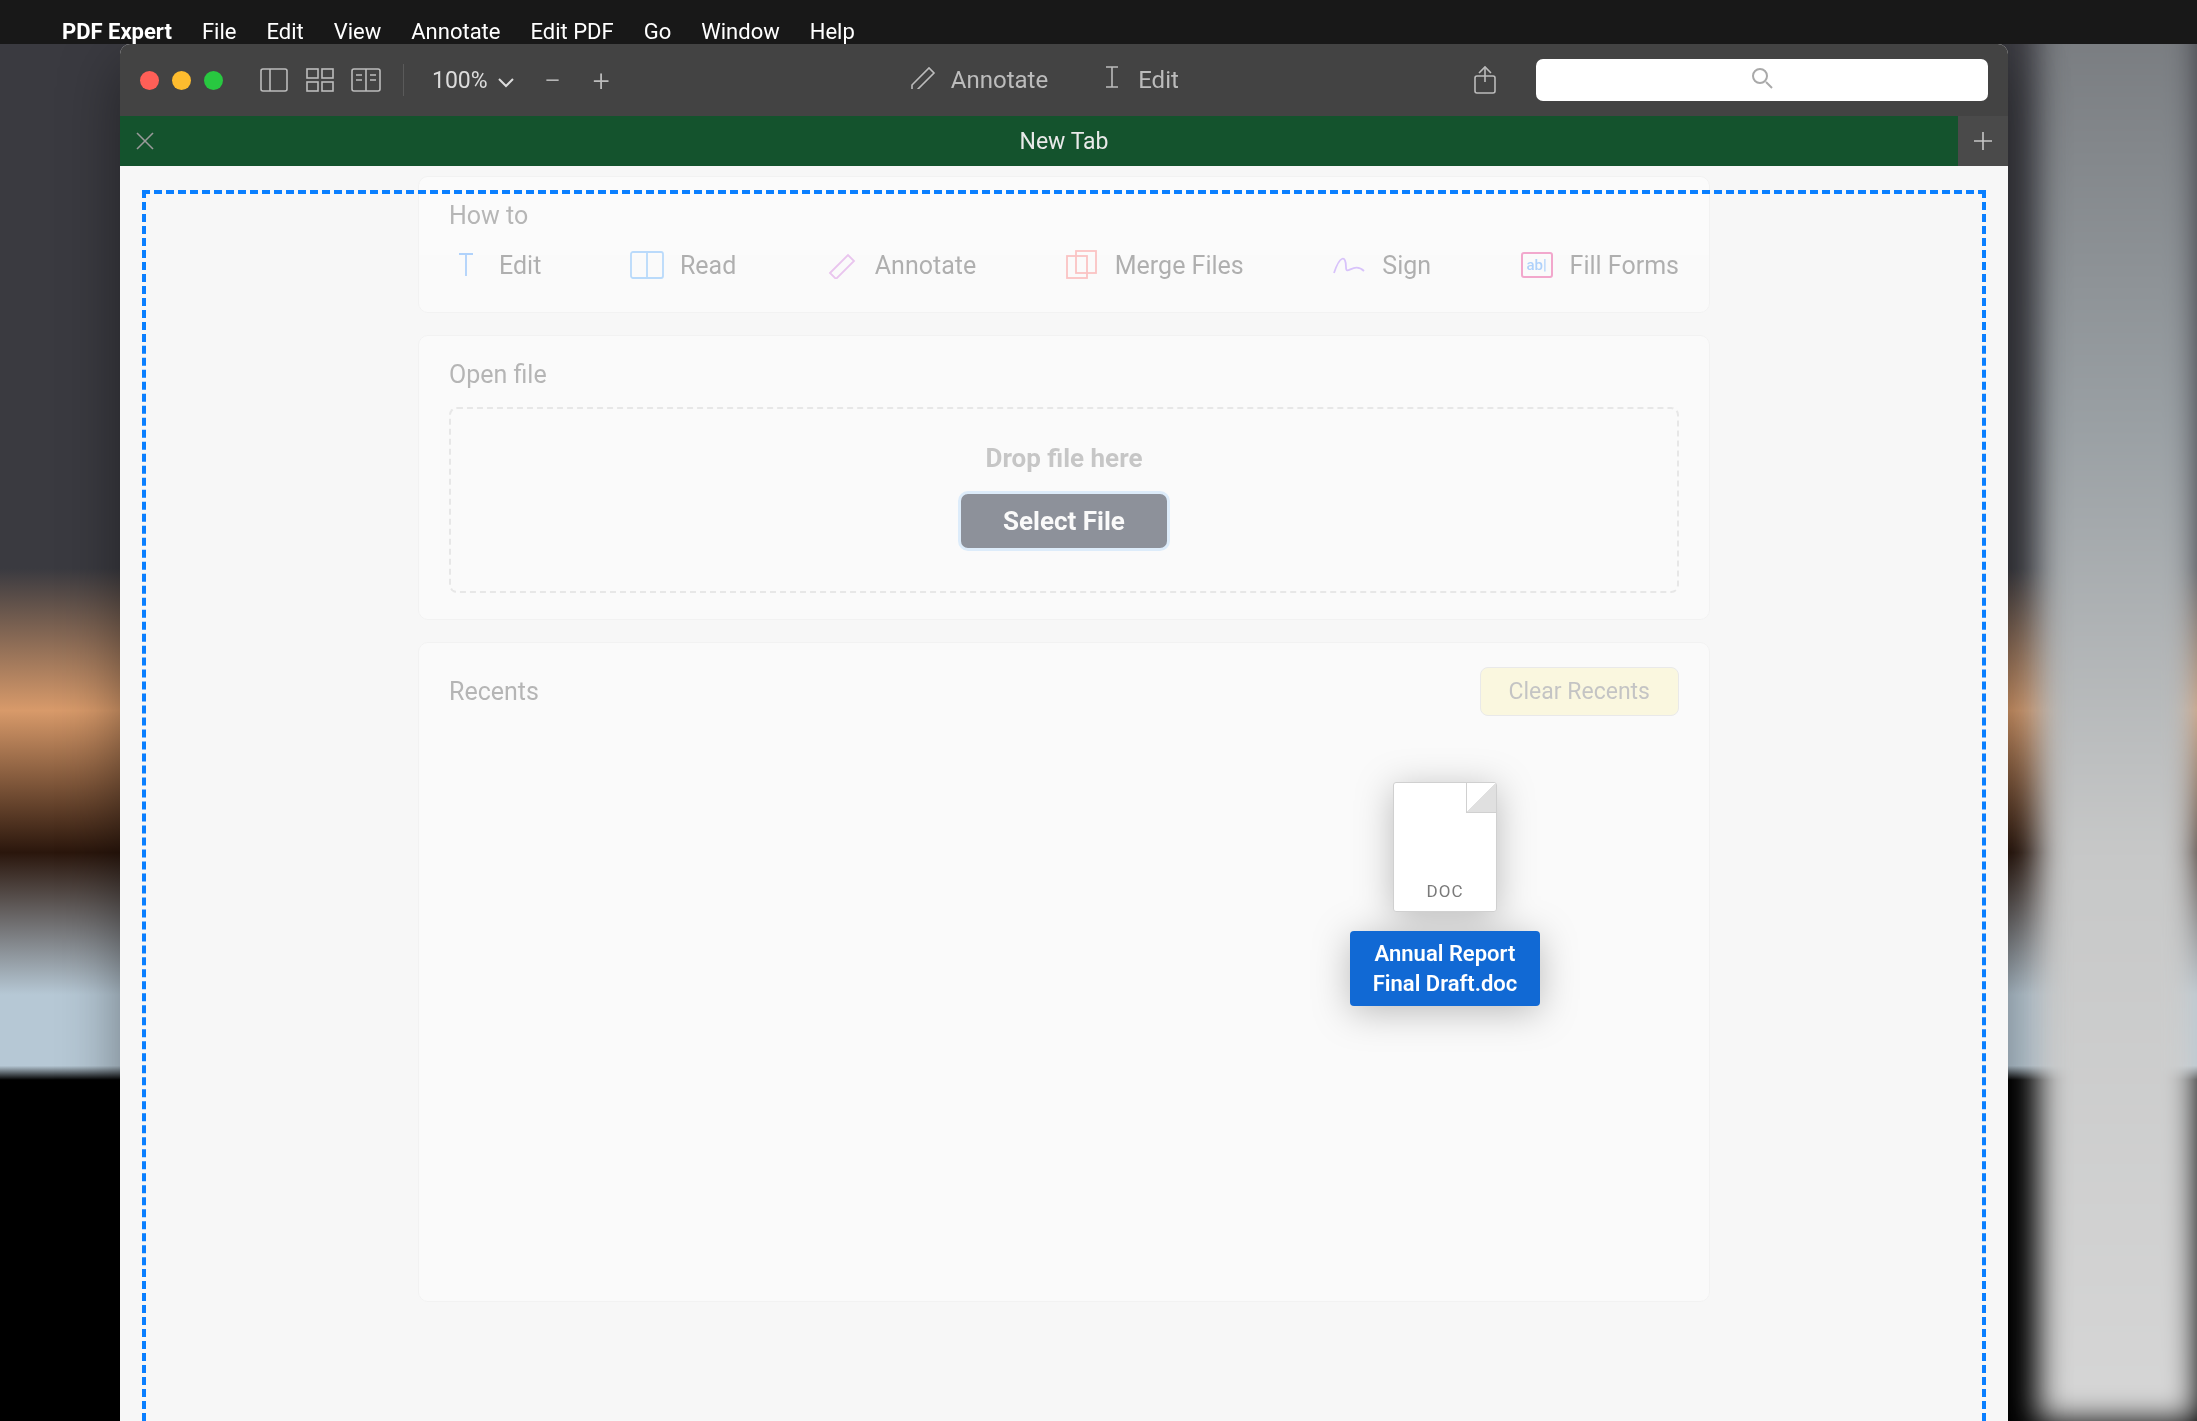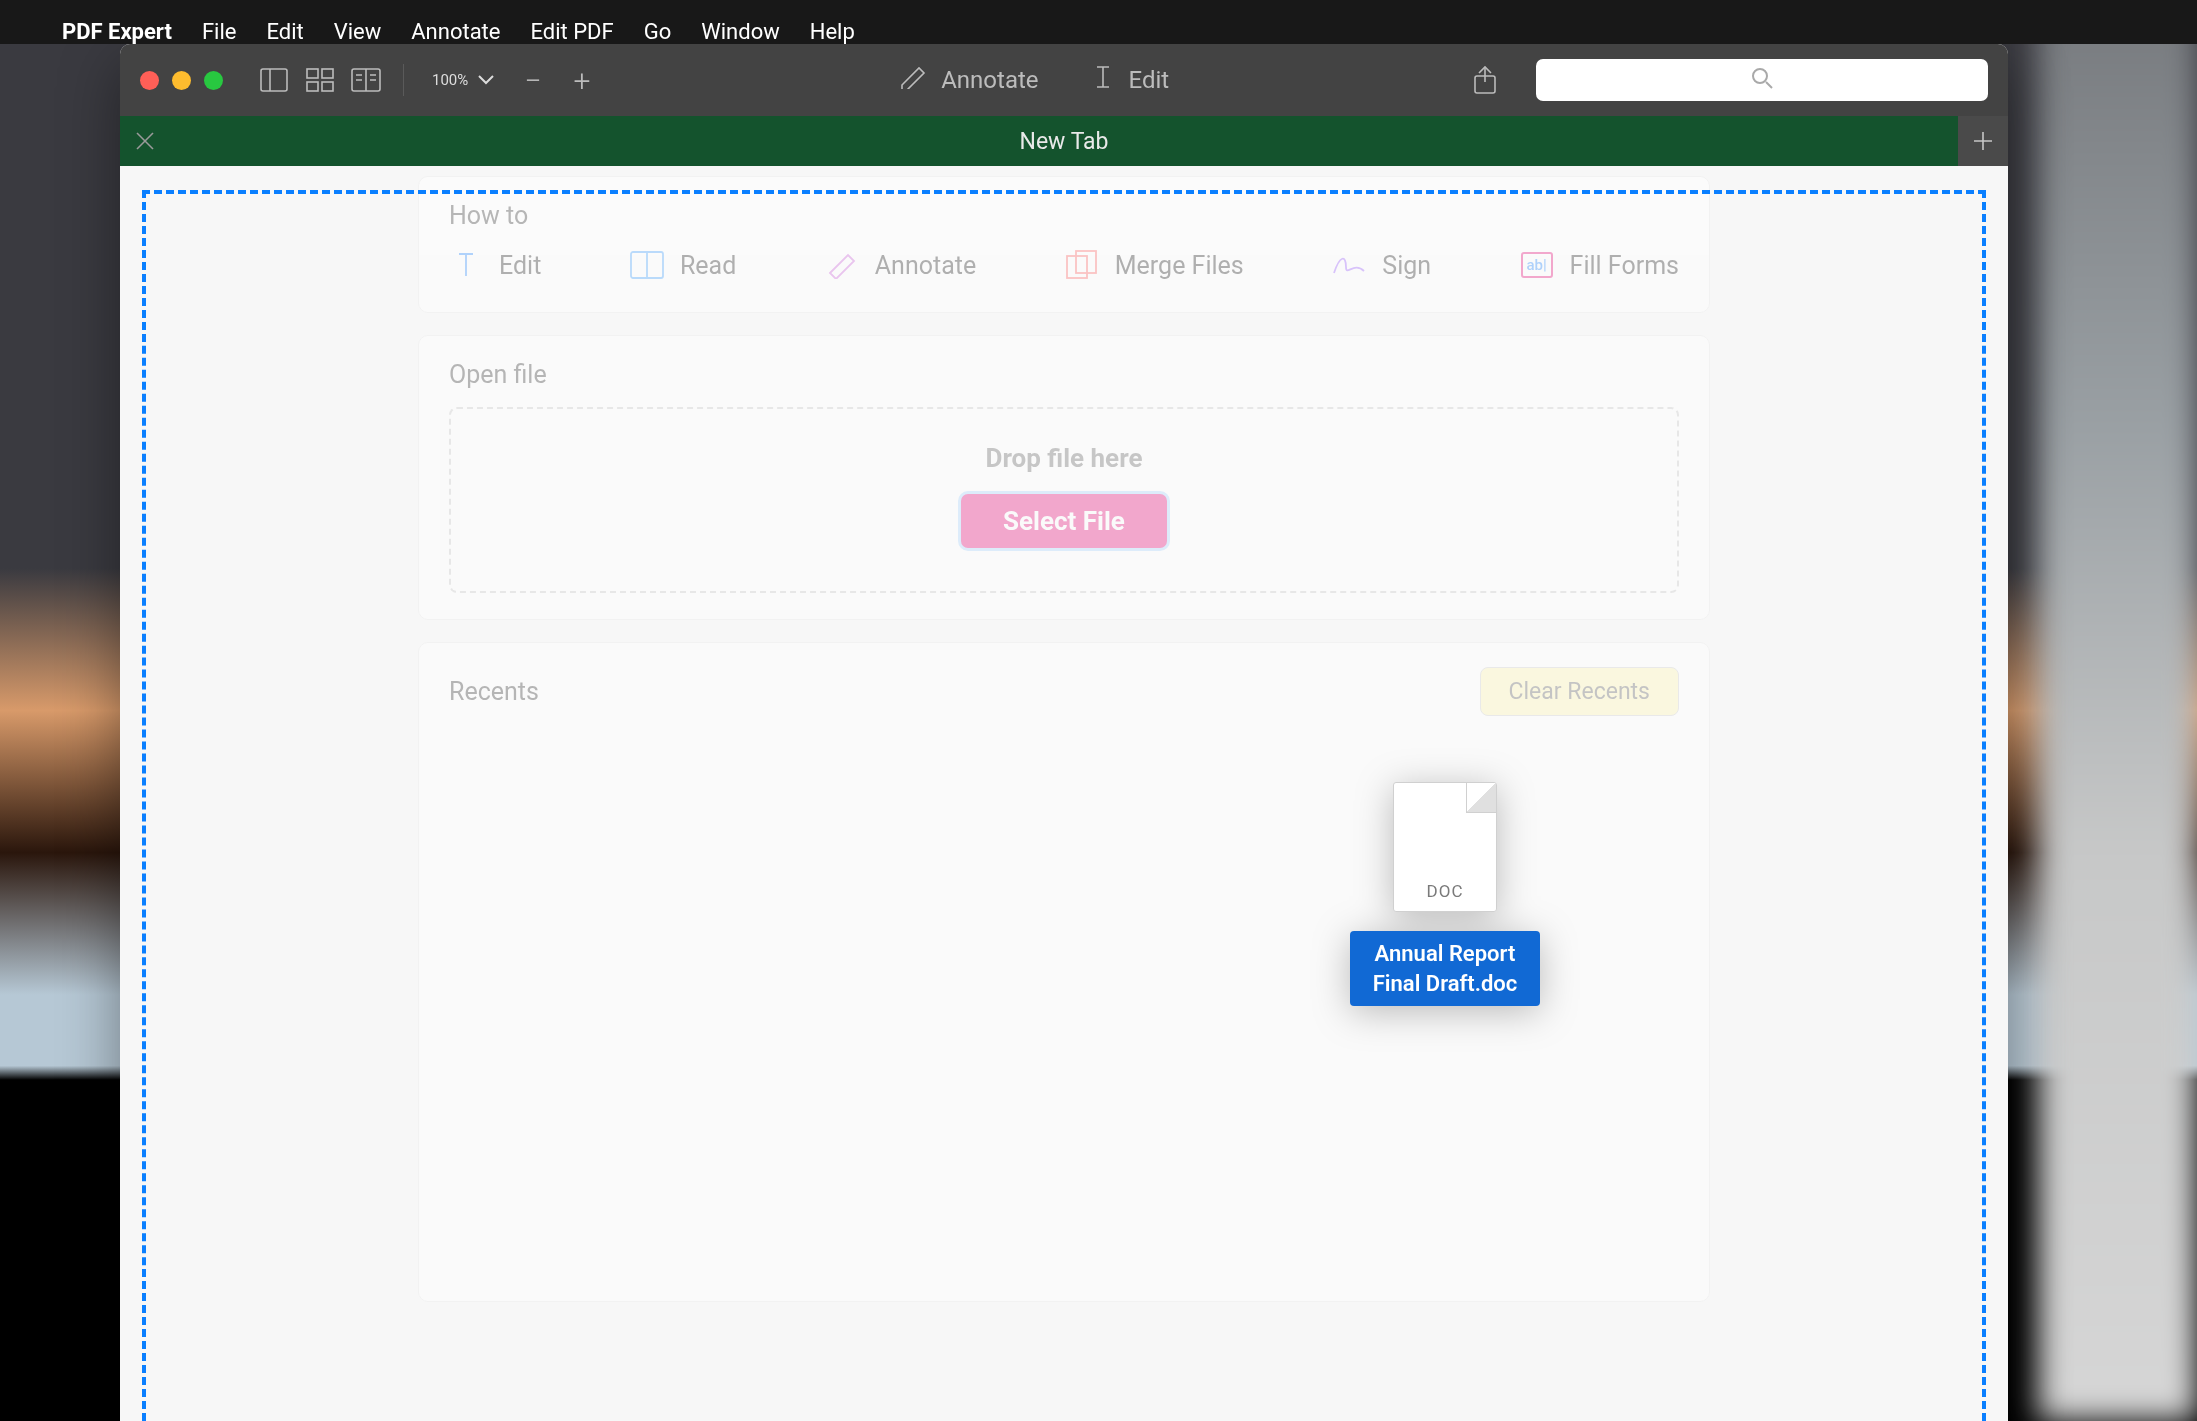--- a/index.html
+++ b/index.html
@@ -42,21 +42,21 @@
     height:72px; background:#434343;
     display:flex; align-items:center; padding:0 20px;
     gap:16px;
   }
   .traffic { display:flex; gap:13px; margin-right:20px; }
   .dot { width:19px; height:19px; border-radius:50%; }
   .dot.red{background:#ff5f57}.dot.yellow{background:#febc2e}.dot.green{background:#28c840}
   .tb-icon { width:30px; height:30px; display:flex; align-items:center; justify-content:center; }
   .tb-icon svg { stroke:#bcbcbc; fill:none; stroke-width:1.6; }
   .divider { width:1px; height:32px; background:#5a5a5a; margin:0 6px;}
-  .zoom { color:#dcdcdc; font-size:15px; display:flex; align-items:center; gap:10px; margin:0 6px;}
+  .zoom { color:#dcdcdc; font-size:23px; display:flex; align-items:center; gap:10px; margin:0 6px;}
   .zoom .chev svg{stroke:#dcdcdc;fill:none;stroke-width:2}
   .zc { color:#bcbcbc; font-size:30px; font-weight:300; padding:0 8px;}
   .flexspace{flex:1}
   .modebtn { display:flex; align-items:center; gap:14px; color:#bcbcbc; font-size:24px; padding:0 18px;}
   .modebtn svg{stroke:#bcbcbc;fill:none;stroke-width:1.6}
   .share svg{stroke:#bcbcbc;fill:none;stroke-width:1.6}
   .search { width:452px; height:42px; background:#fff; border-radius:7px; display:flex; align-items:center; justify-content:center; margin-left:20px;}
   .search svg{stroke:#a9a9a9;fill:none;stroke-width:2}
 
   .tabbar {
@@ -99,21 +99,21 @@
   .ic-read svg{stroke:#6fb7ff}
   .ic-ann svg{stroke:#d989e4}
   .ic-merge svg{stroke:#ff8585}
   .ic-sign svg{stroke:#b486ff}
   .ic-fill{}
   .ic-fill .box{width:32px;height:26px;border:2px solid #ec4899;border-radius:3px;display:flex;align-items:center;justify-content:center;font-size:15px;color:#5aa5ff;font-weight:500}
 
   .openbox { border:2px dashed #d5d5d5; border-radius:8px; padding:34px 0 40px; text-align:center;font-weight:bold;}
   .openbox .l1{color:#8d8d8d;font-size:26px}
   .openbox .l2{color:#8d8d8d;font-size:24px;margin-top:6px}
-  .selbtn { display:inline-block; margin-top:18px; background:#ec4899; color:#fff; font-size:26px; padding:12px 42px; border-radius:10px; border:3px solid #bfe0ff;}
+  .selbtn { display:inline-block; margin-top:18px; background:#0f172a; color:#fff; font-size:26px; padding:12px 42px; border-radius:10px; border:3px solid #bfe0ff;}
 
   .recents-head{display:flex;justify-content:space-between;align-items:center;margin-bottom:20px}
   .recents-head h3{margin:0}
   .clearbtn{border:1px solid #d9d9d9;border-radius:8px;padding:10px 28px;color:#888;font-size:23px;background:#fef9c3}
 
   
   .dragfile {
     position:absolute; left:1350px; top:782px; width:190px; text-align:center;
     filter:drop-shadow(0 6px 18px rgba(0,0,0,.25));
   }

